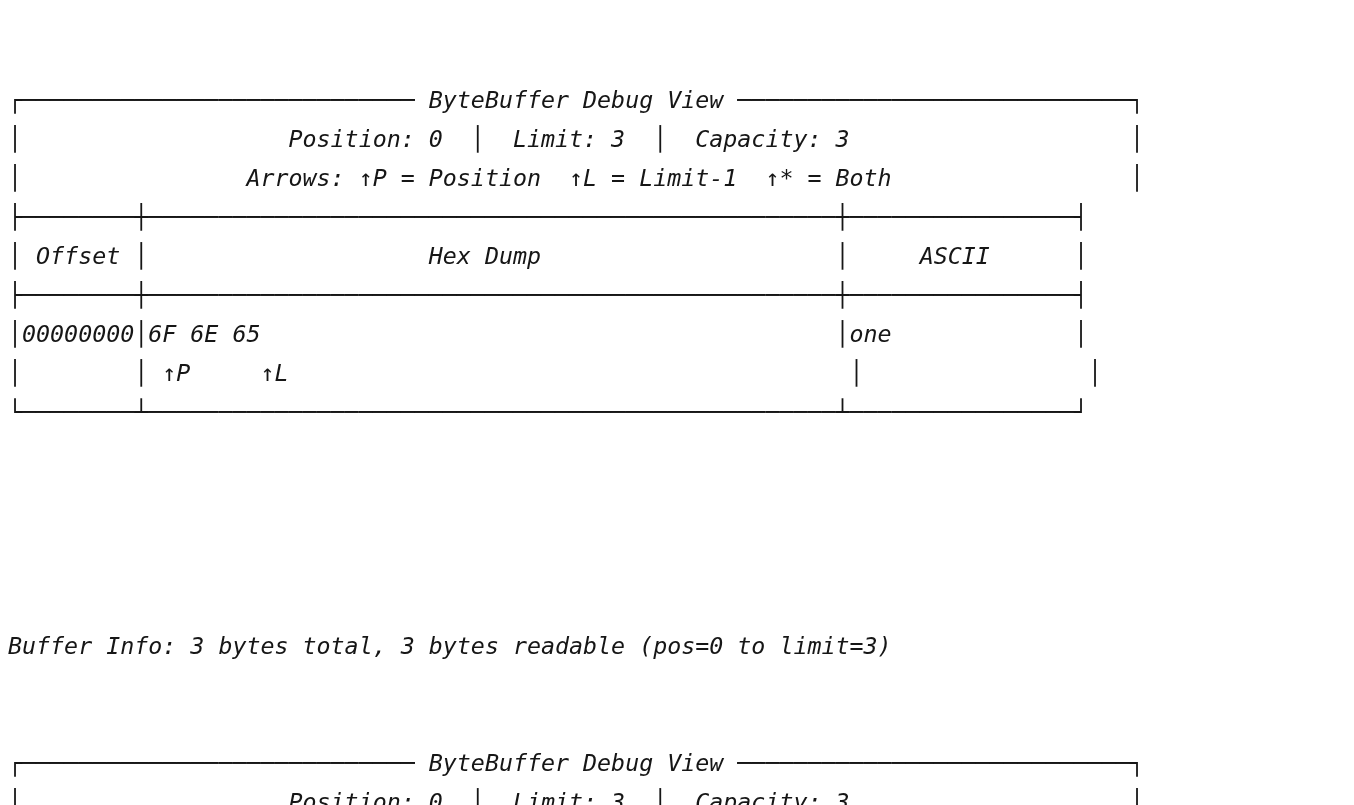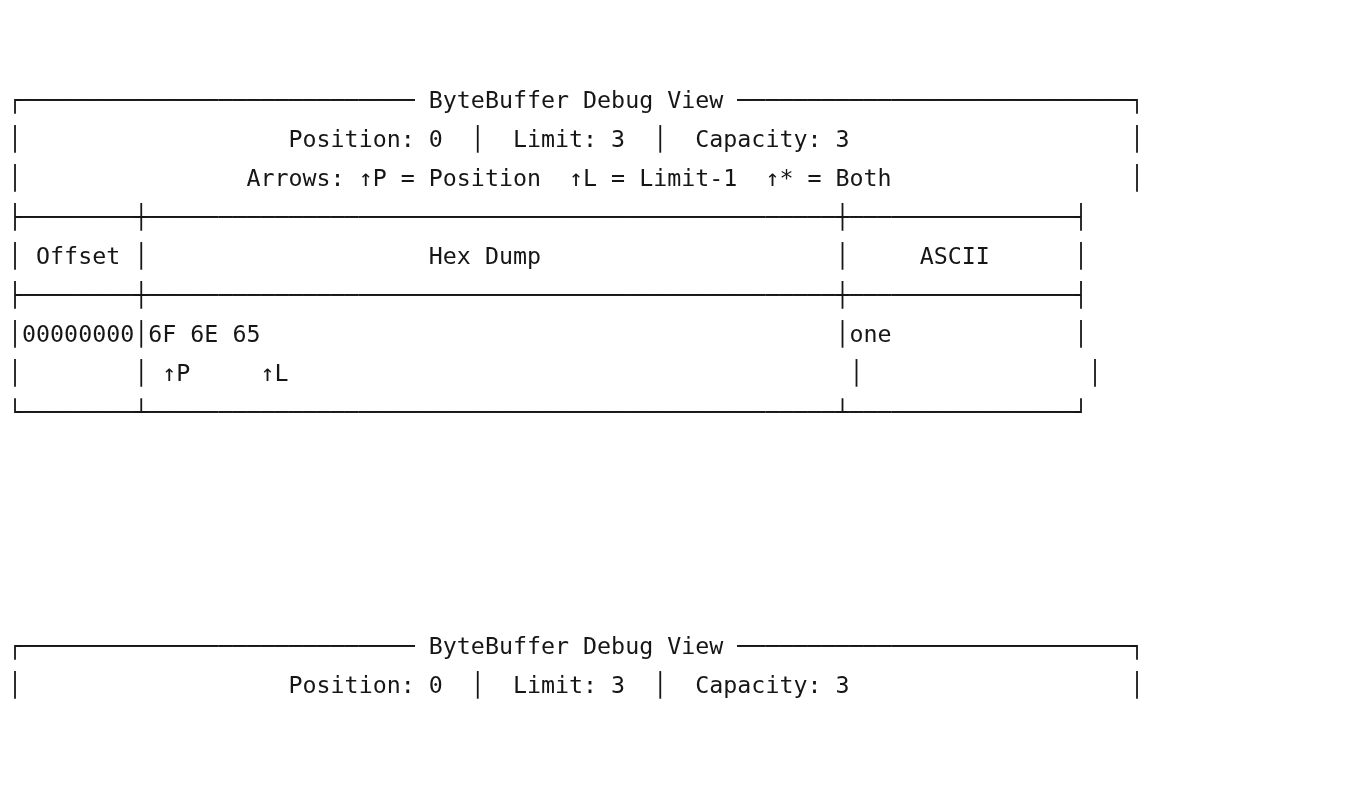--- a/index.html
+++ b/index.html
@@ -16,22 +16,24 @@
     top: 2px;
     font-family: "DejaVu Sans Mono", monospace;
     font-size: 23.3px;
     line-height: 39px;
     white-space: pre;
     color: #161616;
     letter-spacing: 0;
   }
   .t-line {
     height: 39px;
+    font-style: italic;
   }
 </style>
 </head>
 <body style="background: rgb(255, 255, 255);">
 
 <main class="terminal" style="color: rgb(22, 22, 22);">
   <section><div class="t-line">┌──────────────────────────── ByteBuffer Debug View ────────────────────────────┐</div><div class="t-line">│                   Position: 0  │  Limit: 3  │  Capacity: 3                    │</div><div class="t-line">│                Arrows: ↑P = Position  ↑L = Limit-1  ↑* = Both                 │</div><div class="t-line">├────────┼─────────────────────────────────────────────────┼────────────────┤</div><div class="t-line">│ Offset │                    Hex Dump                     │     ASCII      │</div><div class="t-line">├────────┼─────────────────────────────────────────────────┼────────────────┤</div><div class="t-line">│00000000│6F 6E 65                                         │one             │</div><div class="t-line">│        │ ↑P     ↑L                                        │                │</div><div class="t-line">└────────┴─────────────────────────────────────────────────┴────────────────┘</div></section>
   <div class="t-line"></div>
+  <div class="t-line">Buffer Info: 3 bytes total, 3 bytes readable (pos=0 to limit=3)</div>
   <section><div class="t-line">┌──────────────────────────── ByteBuffer Debug View ────────────────────────────┐</div><div class="t-line">│                   Position: 0  │  Limit: 3  │  Capacity: 3                    │</div></section>
 </main>
 
 </body></html>

